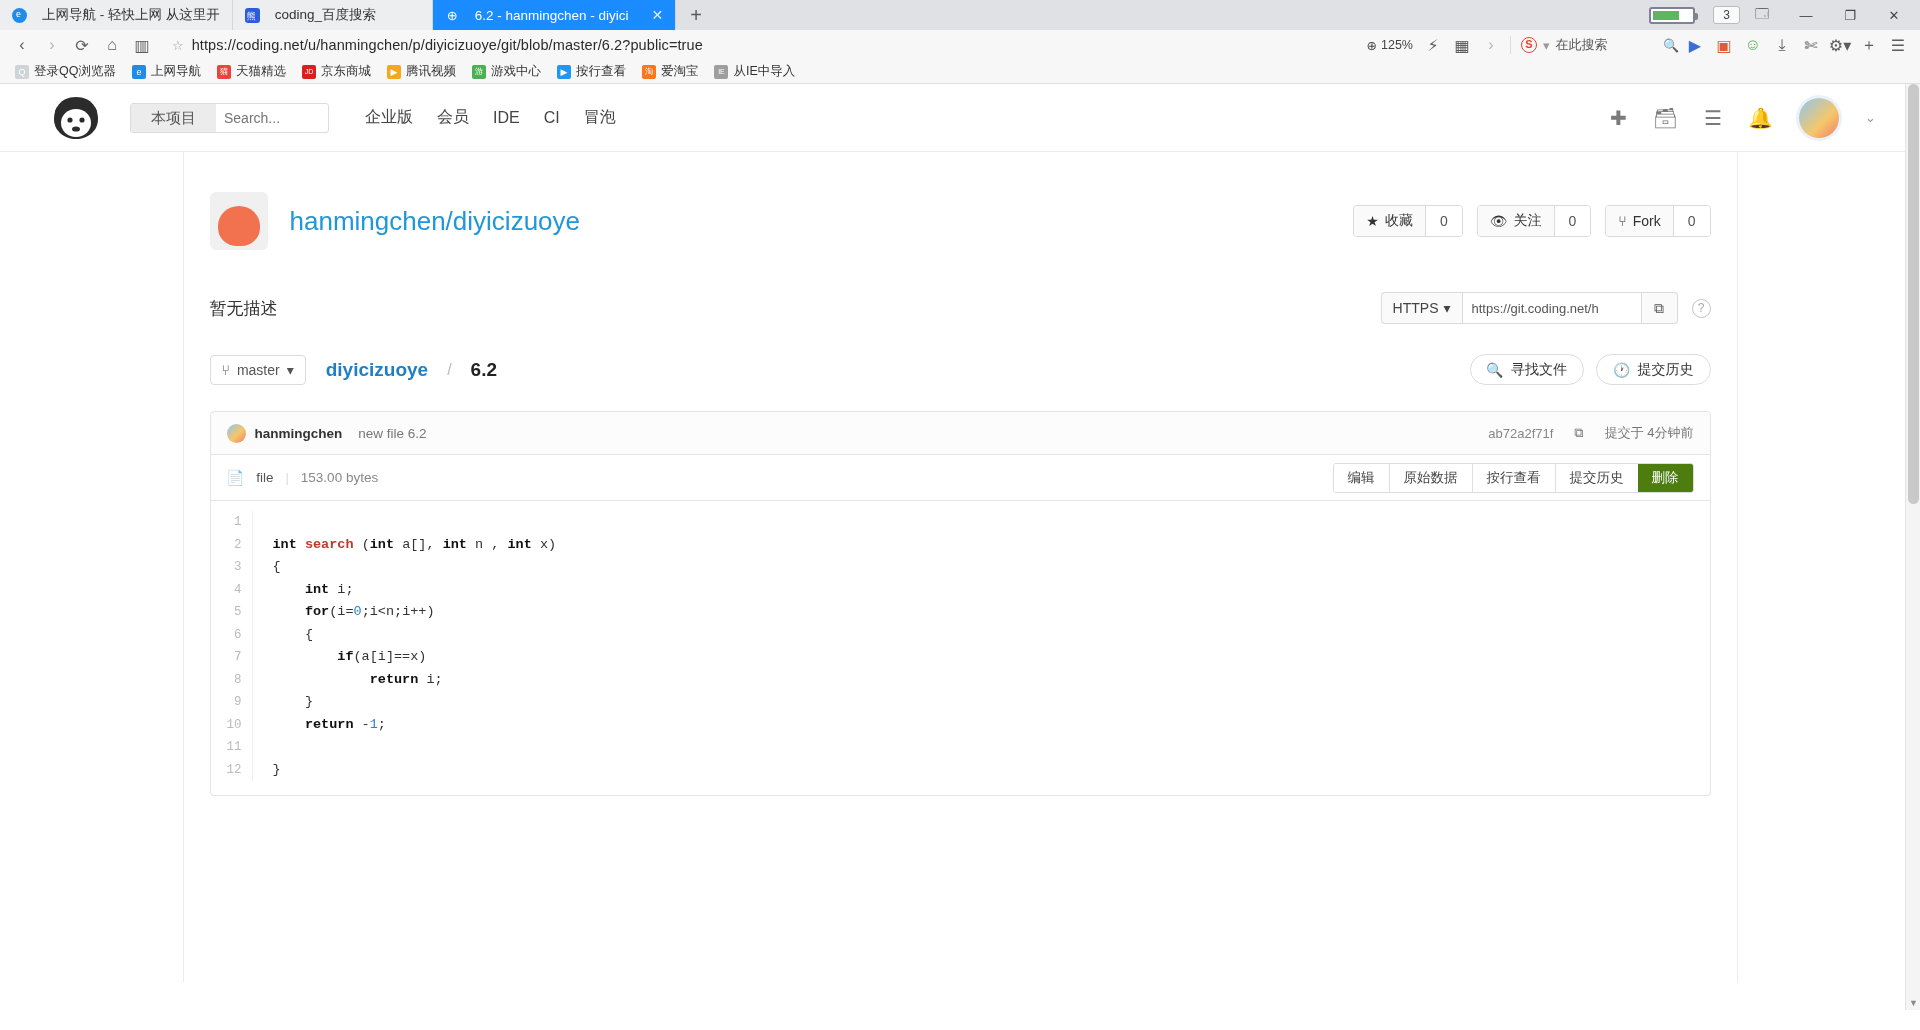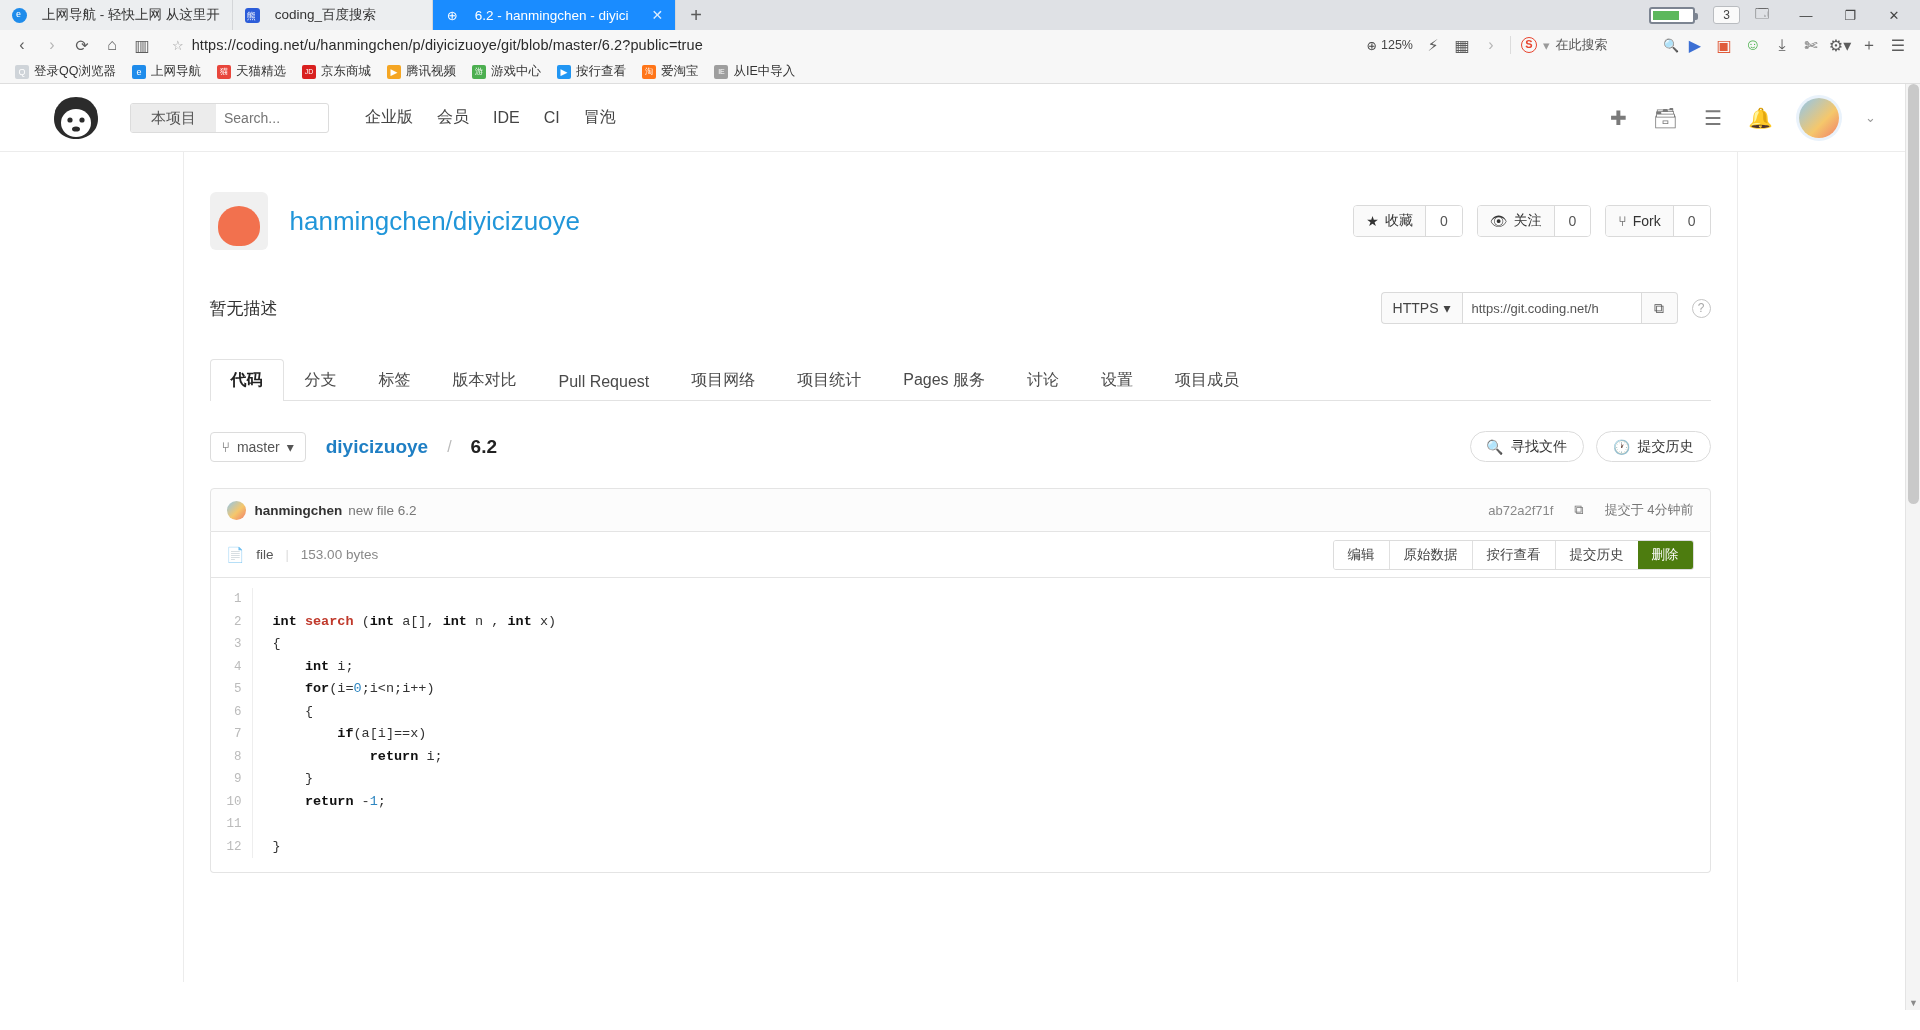--- a/index.html
+++ b/index.html
@@ -101,21 +101,21 @@
   .crumbs { margin-left:20px; font-size:19px; display:flex; align-items:center; gap:19px;}
   .crumbs a { color:#1f7fc4; font-weight:bold; text-decoration:none;}
   .crumbs .sep { color:#bbb; font-weight:normal; font-size:16px;}
   .crumbs .cur { color:#222; font-weight:bold;}
   .filebtns { margin-left:auto; display:flex; gap:12px;}
   .pill { border:1px solid #dcdcdc; border-radius:17px; height:31px; display:flex; align-items:center; gap:7px; padding:0 16px; font-size:14px; color:#333; background:#fff;}
 
   .commitbox { margin-top:26px; border:1px solid #e4e4e4; border-radius:4px 4px 0 0; background:#fcfcfc; height:44px; display:flex; align-items:center; padding:0 16px;}
   .cavatar { width:19px;height:19px;border-radius:50%;background:linear-gradient(135deg,#8ec6f0,#f5c76b 55%,#ef7d6a);}
   .cauthor { font-weight:bold; color:#333; font-size:13.5px; margin-left:9px;}
-  .cmsg { color:#777; font-size:13.5px; margin-left:6px;}
+  .cmsg { color:#777; font-size:13.5px; margin-left:16px;}
   .cright { margin-left:auto; display:flex; align-items:center; gap:21px; font-size:13px; color:#777;}
   .csha { color:#888; }
 
   .fileinfo { border:1px solid #e4e4e4; border-top:0; background:#fff; height:46px; display:flex; align-items:center; padding:0 16px;}
   .fileicon { color:#8c8c8c; font-size:15px; }
   .fname { margin-left:11px; color:#555; font-size:13.5px;}
   .fdivider { margin:0 12px; color:#dcdcdc;}
   .fsize { color:#888; font-size:13.5px;}
   .fileactions { margin-left:auto; display:flex; border:1px solid #dcdcdc; border-radius:3px; overflow:hidden; height:30px;}
   .fa { padding:0 14px; display:flex; align-items:center; font-size:13.5px; color:#444; border-left:1px solid #e0e0e0; background:#fff;}
@@ -319,33 +319,20 @@
           <div class="protobtn">
             <span>HTTPS</span>
             <span>▾</span>
           </div>
           <input class="cloneinput" value="https://git.coding.net/h" style="">
           <div class="copybtn">⧉</div>
           <div class="helpq">?</div>
         </div>
       </div>
 
-      <div class="tabs">
-        <div class="tab-i on">代码</div>
-        <div class="tab-i">分支</div>
-        <div class="tab-i">标签</div>
-        <div class="tab-i">版本对比</div>
-        <div class="tab-i">Pull Request</div>
-        <div class="tab-i">项目网络</div>
-        <div class="tab-i">项目统计</div>
-        <div class="tab-i">Pages 服务</div>
-        <div class="tab-i">讨论</div>
-        <div class="tab-i">设置</div>
-        <div class="tab-i">项目成员</div>
-      </div>
 
       <div class="filebar">
         <div class="branchbtn">
           <span>⑂</span>
           <span>master</span>
           <span>▾</span>
         </div>
         <div class="crumbs">
           <a href="#">diyicizuoye</a>
           <span class="sep">/</span>

